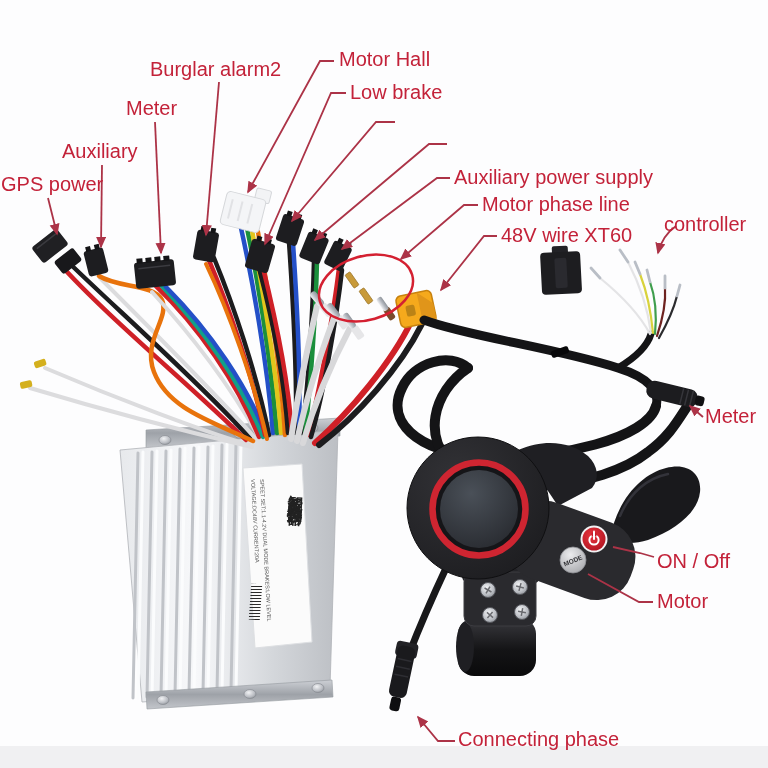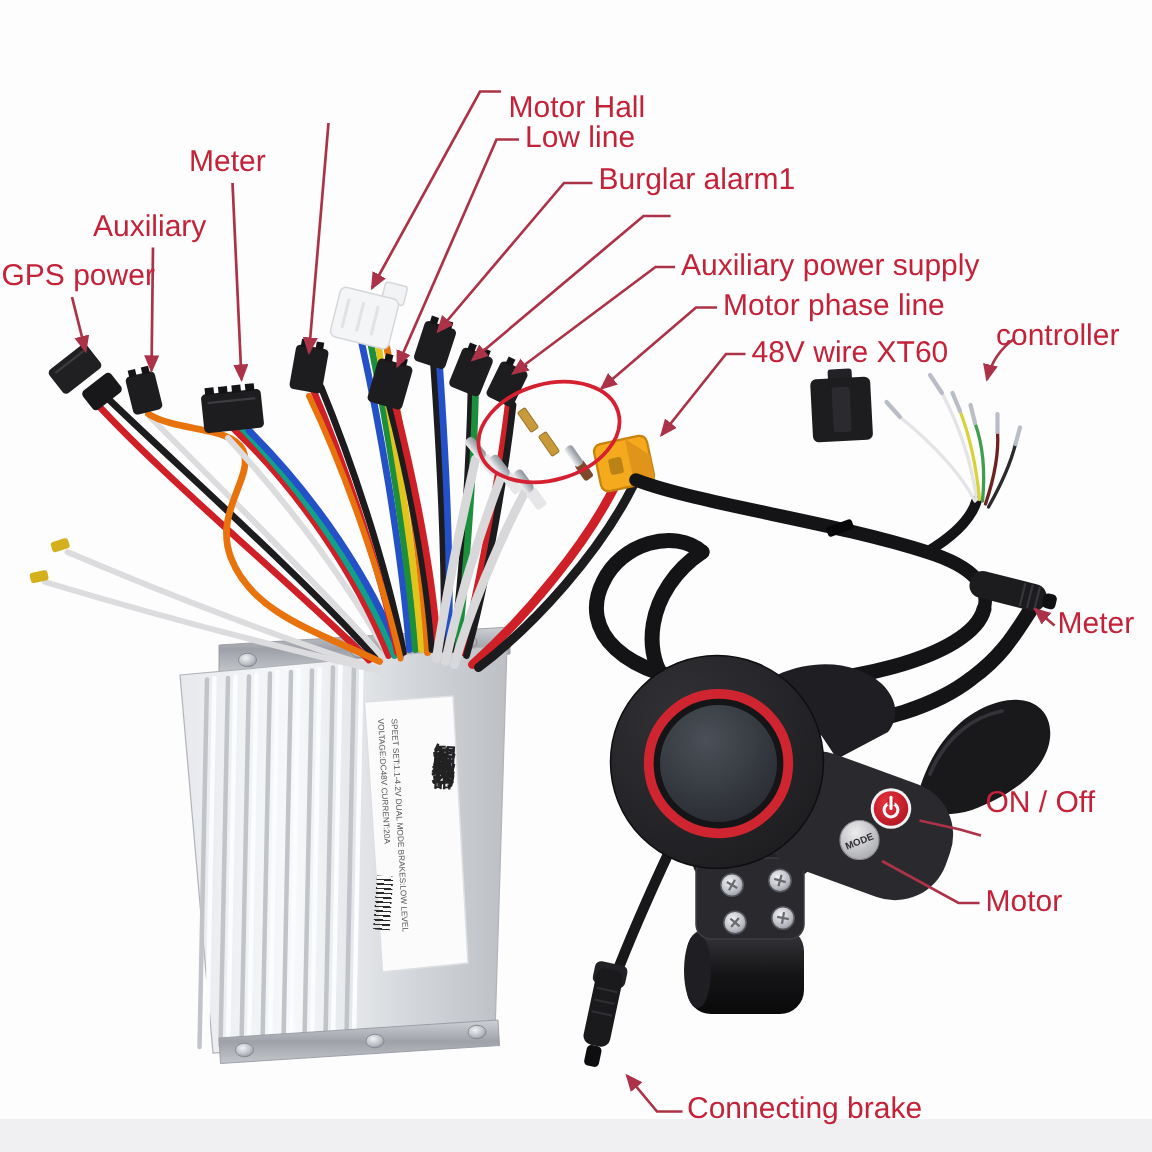--- a/index.html
+++ b/index.html
@@ -353,30 +353,30 @@
     <path class="leader" d="M 703,417 L 690,406" marker-end="url(#arr)"></path>
     <path class="leader" d="M 654,557 L 640,553 L 613,547"></path>
     <path class="leader" d="M 653,602 L 639,602 L 588,574"></path>
     <path class="leader" d="M 455,741 L 438,741 L 418,717" marker-end="url(#arr)"></path>
   </g>
 </svg>
 
 <div class="lbl" style="left:1px;top:173px">GPS power</div>
 <div class="lbl" style="left:62px;top:140px">Auxiliary</div>
 <div class="lbl" style="left:126px;top:97px">Meter</div>
-<div class="lbl" style="left:339px;top:61px">Motor Hall</div>
-<div class="lbl" style="left:350px;top:81px">Low line</div>
-<div class="lbl" style="left:399px;top:109px">Burglar alarm1</div>
+<div class="lbl" style="left:150px;top:58px">Burglar alarm2</div>
+<div class="lbl" style="left:339px;top:48px">Motor Hall</div>
+<div class="lbl" style="left:350px;top:81px">Low brake</div>
 <div class="lbl" style="left:454px;top:166px">Auxiliary power supply</div>
 <div class="lbl" style="left:482px;top:193px">Motor phase line</div>
 <div class="lbl" style="left:501px;top:224px">48V wire XT60</div>
 <div class="lbl" style="left:664px;top:213px">controller</div>
 <div class="lbl" style="left:705px;top:405px">Meter</div>
-<div class="lbl" style="left:657px;top:524px">ON / Off</div>
+<div class="lbl" style="left:657px;top:550px">ON / Off</div>
 <div class="lbl" style="left:657px;top:590px">Motor</div>
-<div class="lbl" style="left:458px;top:728px">Connecting brake</div>
+<div class="lbl" style="left:458px;top:728px">Connecting phase</div>
 
 <div class="cn-label">智能无刷电机控制器</div>
 <div class="spec" style="left:256px;top:479px">VOLTAGE:DC48V CURRENT:20A</div>
 <div class="spec" style="left:265px;top:479px">SPEET SET:1.1-4.2V DUAL MODE BRAKES:LOW LEVEL</div>
 <div class="barcode"></div>
 
 </div>
 
 </body></html>

